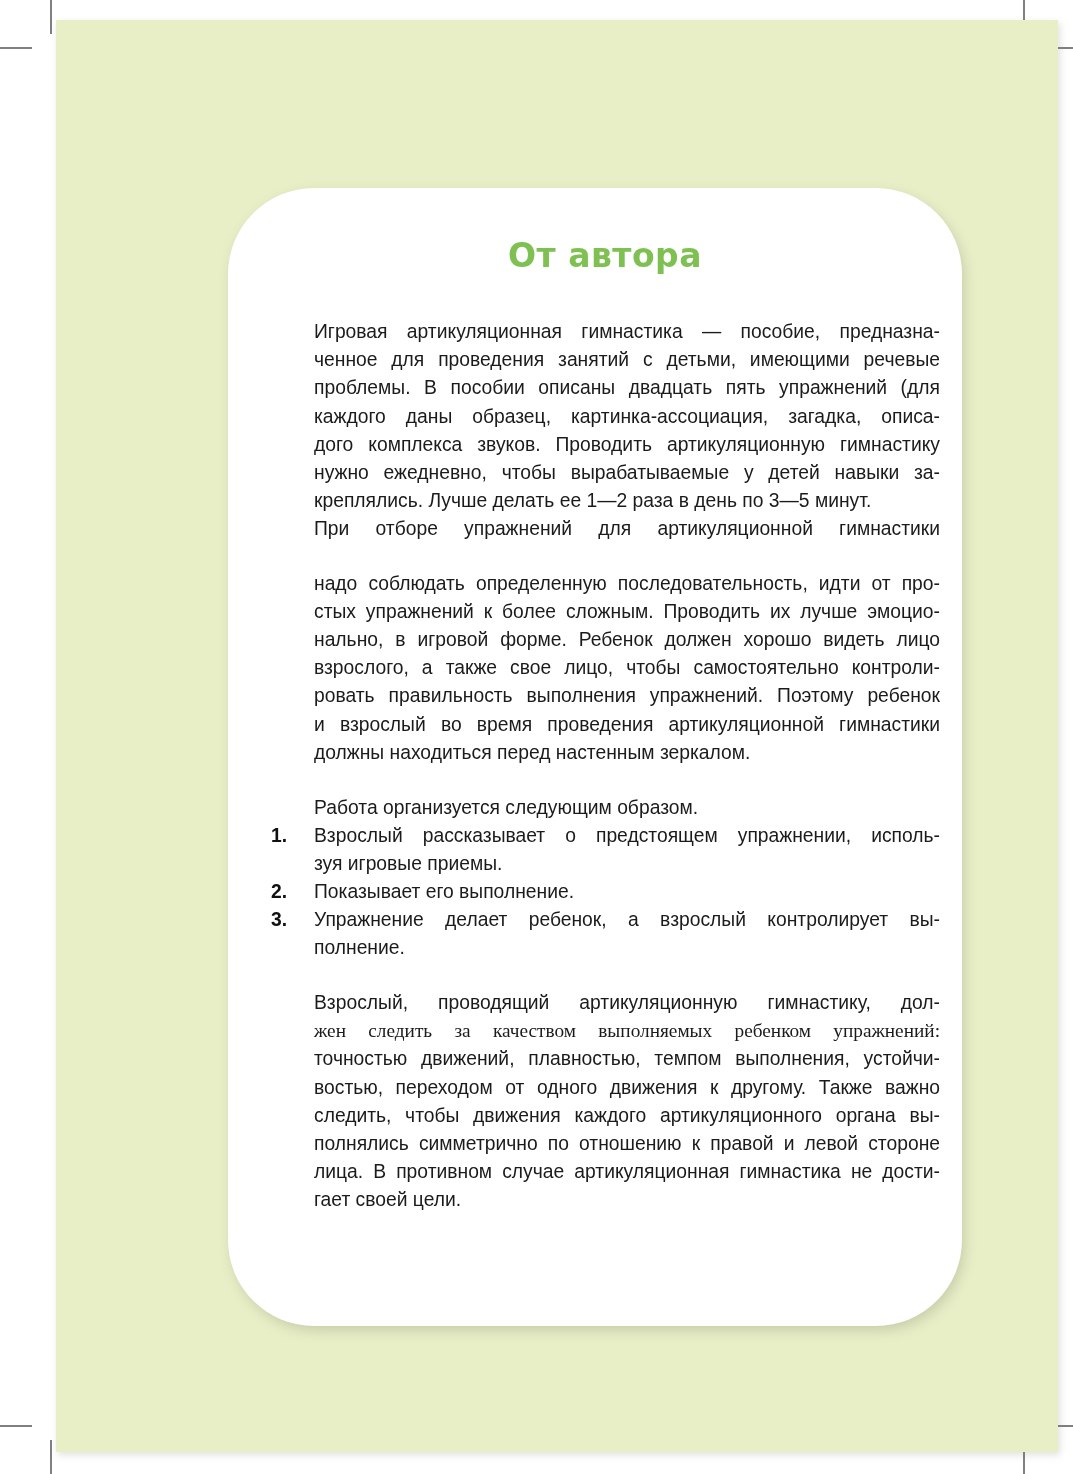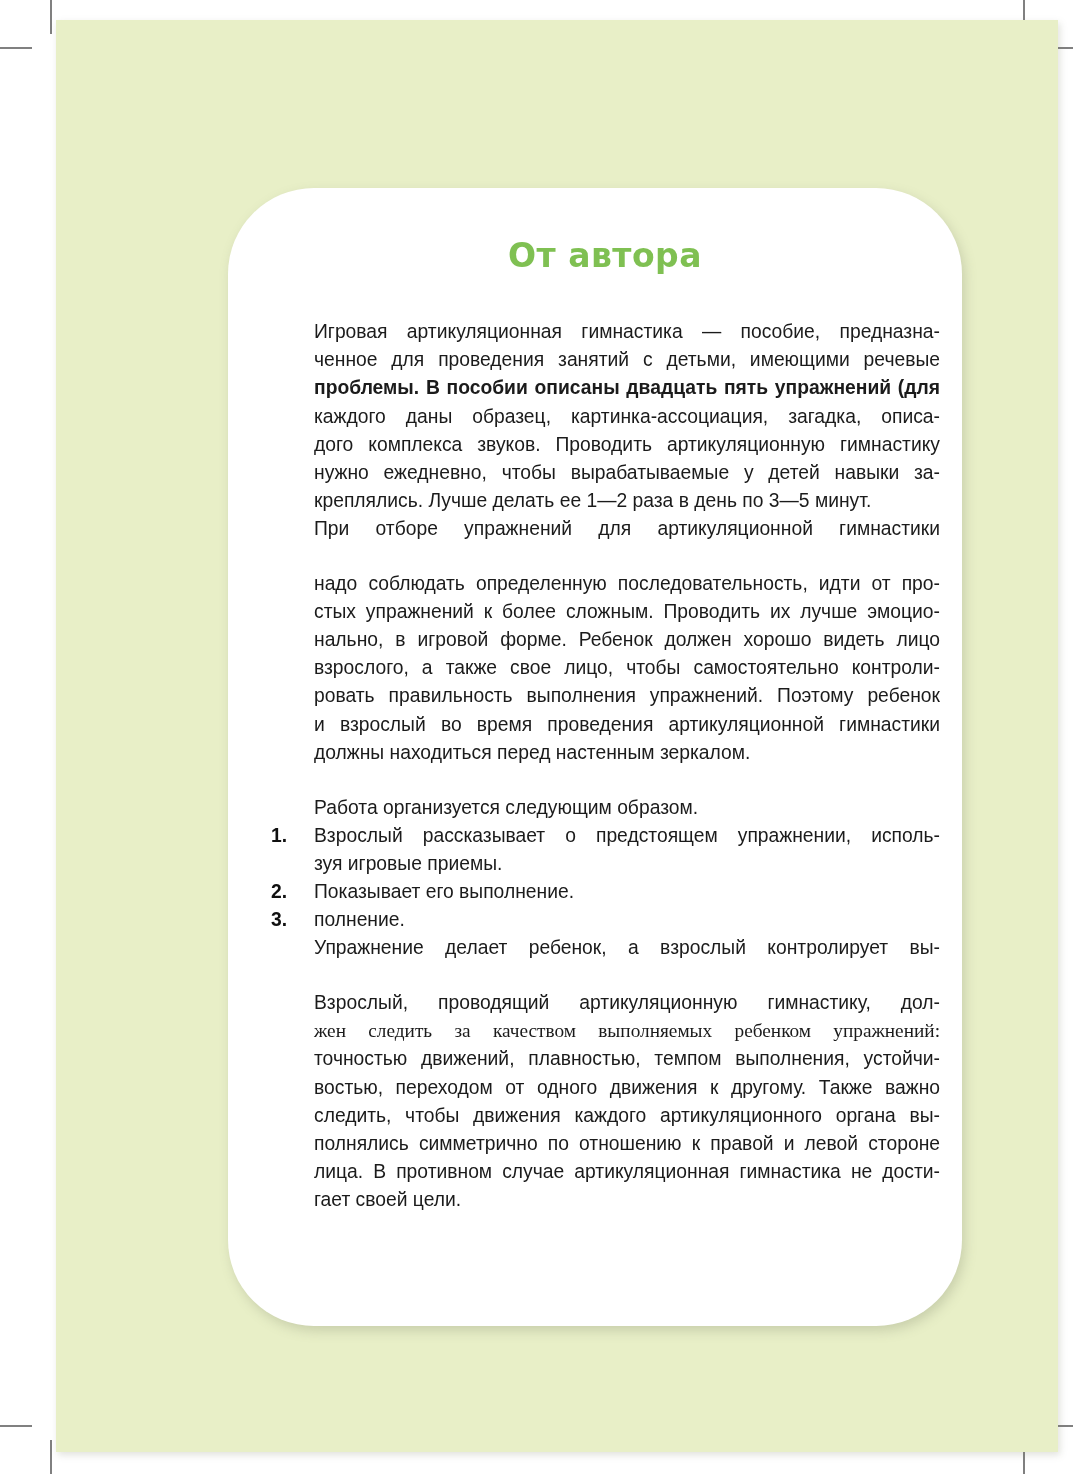--- a/index.html
+++ b/index.html
@@ -141,21 +141,21 @@
   <div class="content-card">
     <div class="card-inner">
 
       <h1 class="page-title">От автора</h1>
 
       <div class="body-block">
 
         <p class="para">
           <span class="jfull" style="display:block;text-indent:44px;">Игровая артикуляционная гимнастика — пособие, предназна-</span>
           <span class="jfull" style="display:block;">ченное для проведения занятий с детьми, имеющими речевые</span>
-          <span class="jfull" style="display:block;font-weight:bold;">проблемы. В пособии описаны двадцать пять упражнений (для</span>
+          <span class="jfull" style="display:block;">проблемы. В пособии описаны двадцать пять упражнений (для</span>
           <span class="jfull" style="display:block;">каждого даны образец, картинка-ассоциация, загадка, описа-</span>
           <span class="jfull" style="display:block;">дого комплекса звуков. Проводить артикуляционную гимнастику</span>
           <span class="jfull" style="display:block;">нужно ежедневно, чтобы вырабатываемые у детей навыки за-</span>
           <span style="display:block;text-align:left;">креплялись. Лучше делать ее 1—2 раза в день по 3—5 минут.</span>
         </p>
 
         <p class="para">
           <span class="jfull" style="display:block;text-indent:44px;">При отборе упражнений для артикуляционной гимнастики</span>
           <span class="jfull" style="display:block;margin-top:27px;">надо соблюдать определенную последовательность, идти от про-</span>
           <span class="jfull" style="display:block;">стых упражнений к более сложным. Проводить их лучше эмоцио-</span>
@@ -176,22 +176,22 @@
             <span class="num-text" style="text-align:left;">зуя игровые приемы.</span>
           </li>
 
           <li class="num-item">
             <span class="num">2.</span>
             <span class="num-text" style="text-align:left;">Показывает его выполнение.</span>
           </li>
 
           <li class="num-item">
             <span class="num">3.</span>
+            <span class="num-text jfull">Упражнение делает ребенок, а взрослый контролирует вы-</span>
             <span class="num-text" style="text-align:left;">полнение.</span>
-            <span class="num-text jfull">Упражнение делает ребенок, а взрослый контролирует вы-</span>
           </li>
 
         </ol>
 
         <p class="para gap-before">
           <span class="jfull" style="display:block;text-indent:44px;">Взрослый, проводящий артикуляционную гимнастику, дол-</span>
           <span class="jfull" style="display:block;font-family:Liberation Serif, serif;">жен следить за качеством выполняемых ребенком упражнений:</span>
           <span class="jfull" style="display:block;">точностью движений, плавностью, темпом выполнения, устойчи-</span>
           <span class="jfull" style="display:block;">востью, переходом от одного движения к другому. Также важно</span>
           <span class="jfull" style="display:block;">следить, чтобы движения каждого артикуляционного органа вы-</span>

